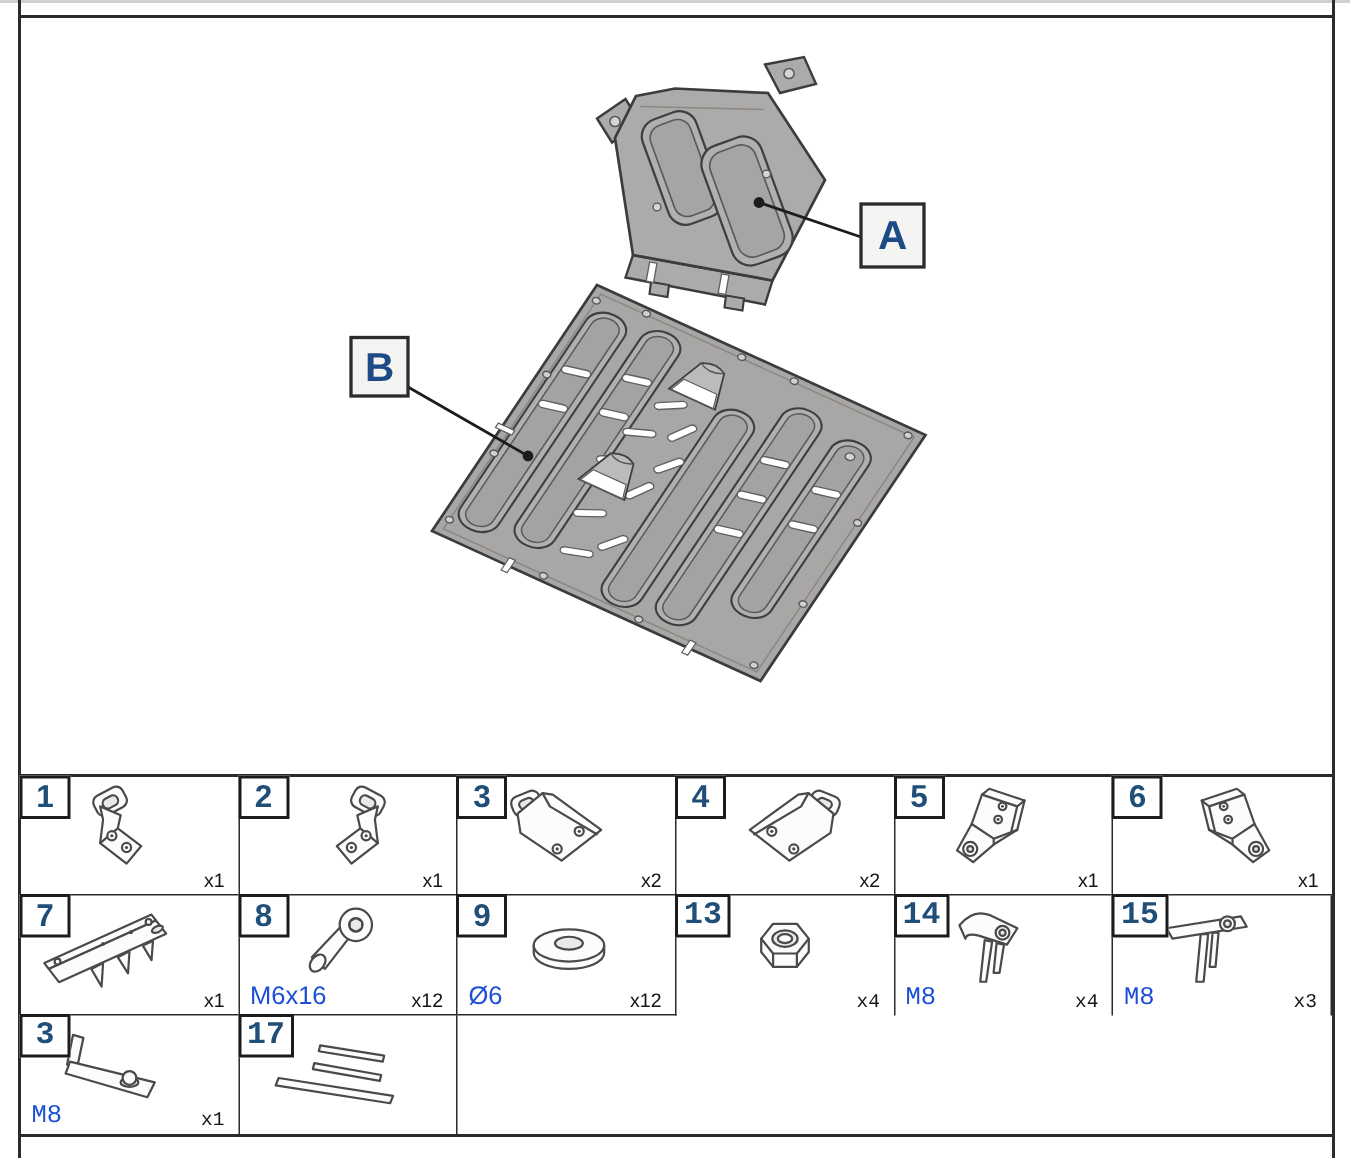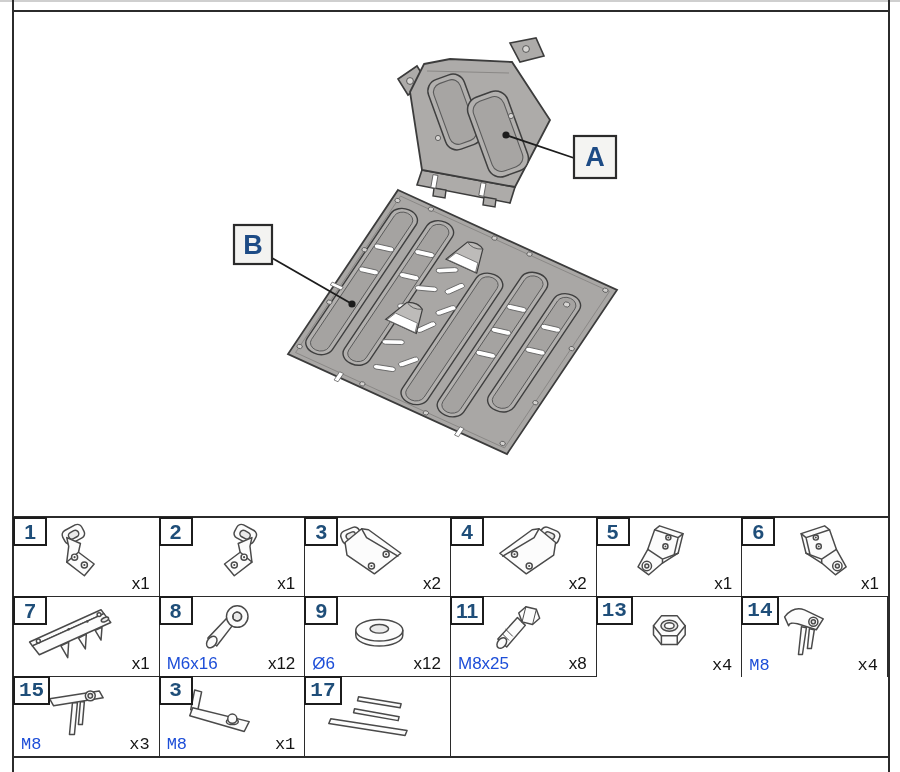--- a/index.html
+++ b/index.html
@@ -29,21 +29,21 @@
   .cell.lastcol{border-right:none;}
   .cell.lastrow{border-bottom:none;font-family:Liberation Mono, monospace;}
   .badge{
     position:absolute;top:-1px;left:-1px;min-width:22px;height:25px;padding:0 4px;
     background:#ffffff;border:2px solid #1c1c1c;
     display:flex;align-items:center;justify-content:center;
     font-size:21px;font-weight:bold;color:#1f4e79;z-index:3;
   }
   .icon{position:absolute;inset:0;width:100%;height:100%;}
   .lbl{position:absolute;left:7px;bottom:2px;font-size:17px;color:#1d4ed8;z-index:2;}
-  .qty{position:absolute;right:9px;bottom:2px;font-size:17px;color:#151515;z-index:2;}
+  .qty{position:absolute;right:9px;bottom:2px;font-size:13px;color:#151515;z-index:2;}
 
   
   .part{stroke:#4a4a4a;stroke-width:1.5;fill:#fcfcfc;stroke-linejoin:round;stroke-linecap:round;}
   .part .fill-none{fill:none;}
   .part .dark{fill:#4a4a4a;stroke:none;}
   .part .lt{fill:#e9e9e9;}
 
   
   .plateB *{vector-effect:non-scaling-stroke;}
   .plabel{font-family:"Liberation Sans",sans-serif;font-size:27px;font-weight:bold;fill:#1d4b85;text-anchor:middle;}
@@ -389,28 +389,20 @@
     <span class="qty">x12</span>
   </div>
   <div class="cell">
     <span class="badge">9</span>
     <svg class="icon" viewBox="0 0 146 80">
         <use href="#icon-9"></use>
       </svg>
     <span class="lbl">Ø6</span>
     <span class="qty">x12</span>
   </div>
-  <div class="cell">
-    <span class="badge">11</span>
-    <svg class="icon" viewBox="0 0 146 80">
-        <use href="#icon-10"></use>
-      </svg>
-    <span class="lbl">M8x25</span>
-    <span class="qty">x8</span>
-  </div>
 
   <div class="cell lastrow">
     <span class="badge">13</span>
     <svg class="icon" viewBox="0 0 146 80">
         <use href="#icon-13"></use>
       </svg>
     <span class="qty">x4</span>
   </div>
   <div class="cell lastrow">
     <span class="badge">14</span>

